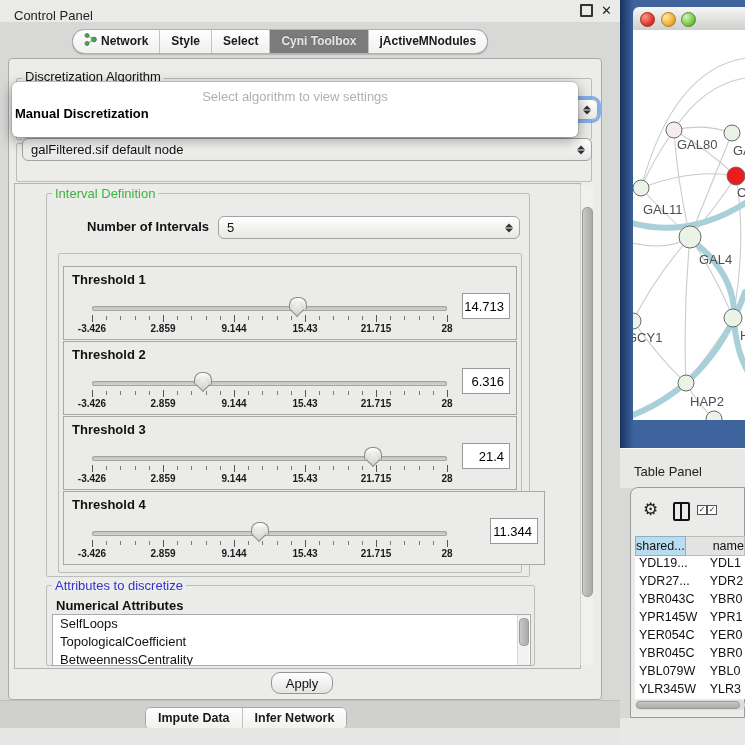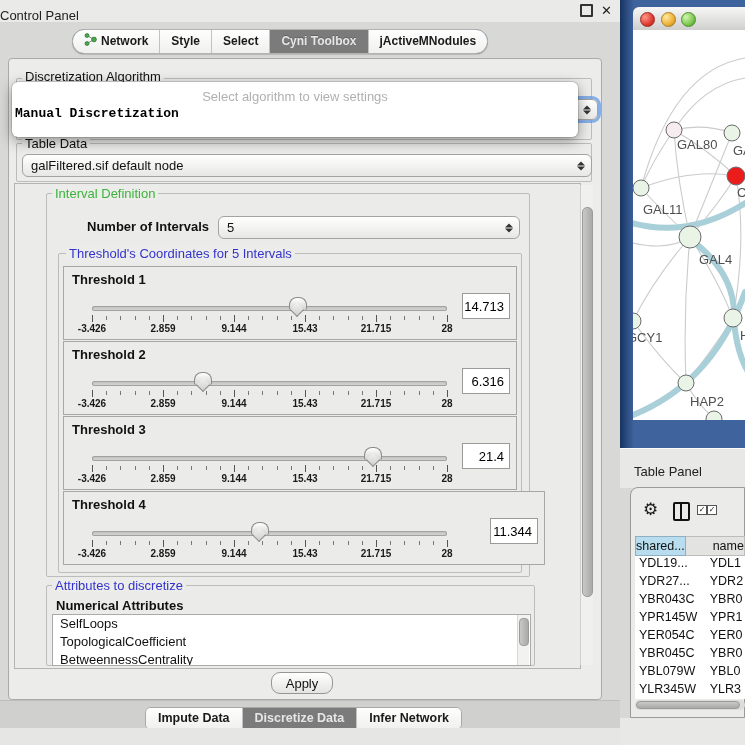--- a/index.html
+++ b/index.html
@@ -3,21 +3,21 @@
 <meta charset="utf-8">
 <style>
   html,body{margin:0;padding:0;width:745px;height:745px;overflow:hidden;
     font-family:"Liberation Sans","DejaVu Sans",sans-serif;background:#d8d8d6;}
   #app{position:relative;width:745px;height:745px;}
   .abs{position:absolute;}
 
   
   .titlebar{left:0;top:0;width:620px;height:22px;background:#eaeae8;border-bottom:1px solid #b6b6b4;
     display:flex;align-items:center;font-size:13px;color:#222;}
-  .titlebar .tt{padding-left:0;margin-top:8px;}
+  .titlebar .tt{padding-left:14px;margin-top:8px;}
   .win-icons{position:absolute;right:8px;top:4px;display:flex;gap:8px;align-items:center;}
   .float-ic{width:9px;height:9px;border:2px solid #333;border-radius:1px;}
   .close-ic{font-size:13px;font-weight:bold;color:#222;line-height:13px;}
 
   .tabbar-zone{left:0;top:22px;width:620px;height:36px;background:#d8d8d6;}
   .tabbar{position:absolute;left:72px;top:7px;display:flex;border:1px solid #b2b2b0;border-radius:12px;
     overflow:hidden;background:#0c4a6e;box-shadow:0 1px 1px rgba(0,0,0,.15);}
   .tab{padding:3px 11px 4px 11px;font-size:12px;font-weight:bold;color:#1a1a1a;background:linear-gradient(#fefefe,#f0f0ee);
     border-right:1px solid #c2c2c0;display:flex;align-items:center;gap:4px;white-space:nowrap;}
   .tab:last-child{border-right:none;}
@@ -33,21 +33,21 @@
   .combo .updown{position:absolute;right:6px;top:50%;transform:translateY(-50%);display:flex;flex-direction:column;gap:1px;}
   .combo .updown i{display:block;width:0;height:0;border-left:4px solid transparent;border-right:4px solid transparent;}
   .combo .updown .u{border-bottom:4px solid #333;}
   .combo .updown .d{border-top:4px solid #333;}
   .combo.focused{box-shadow:0 0 0 3px rgba(100,155,230,.75);}
 
   
   .popup{left:12px;top:82px;width:566px;height:55px;background:#fff;border-radius:6px;z-index:30;
     box-shadow:0 4px 14px rgba(0,0,0,.4),0 0 0 1px rgba(0,0,0,.12);font-size:13px;}
   .popup .prompt{position:absolute;left:0;right:0;top:7px;text-align:center;color:#b0b0b0;}
-  .popup .opt1{position:absolute;left:3px;top:24px;font-weight:bold;color:#000;font-family:Liberation Mono, monospace;}
+  .popup .opt1{position:absolute;left:3px;top:24px;font-weight:bold;color:#000;}
   .popup .opt2{position:absolute;left:3px;top:40px;color:#000;}
 
   
   .viewport{left:14px;top:183px;width:565px;height:484px;border:1px solid #b4b4b2;background:#ebebe9;}
   .vscroll{left:580px;top:185px;width:12px;height:480px;background:#f0f0ee;border-left:1px solid #cfcfcd;}
   .vthumb{position:absolute;left:1px;top:22px;width:9px;height:388px;border-radius:5px;
     background:linear-gradient(to right,#c9c9c7,#a9a9a7);border:1px solid #9b9b99;}
 
   .g-green{color:#3cb43c;}
   .g-blue{color:#3333cc;}
@@ -181,21 +181,21 @@
       </span>
   </div>
 
   <div class="abs popup">
     <div class="prompt">Select algorithm to view settings</div>
     <div class="opt1">Manual Discretization</div>
   </div>
 
   <div class="abs groupbox" style="left:16px;top:143px;width:574px;height:37px;"></div>
   <div class="abs grouplabel" style="left:22px;top:136px;">Table Data</div>
-  <div class="combo" style="left:22px;top:154px;width:560px;height:21px;">
+  <div class="combo" style="left:22px;top:138px;width:560px;height:21px;">
     <span>galFiltered.sif default node</span>
     <span class="updown">
         <i class="u"></i>
         <i class="d"></i>
       </span>
   </div>
 
   <div class="abs viewport"></div>
   <div class="abs vscroll">
       <div class="vthumb"></div>
@@ -207,21 +207,20 @@
   <div class="noi-label">Number of Intervals</div>
   <div class="combo" style="left:218px;top:216px;width:292px;height:21px;">
     <span>5</span>
     <span class="updown">
         <i class="u"></i>
         <i class="d"></i>
       </span>
   </div>
 
   <div class="abs groupbox" style="left:58px;top:253px;width:462px;height:318px;"></div>
-  <div class="abs grouplabel g-blue" style="left:66px;top:246px;">Threshold's Coordinates for 5 Intervals</div>
   <div id="threshold-list">
       <div class="tbox" style="top: 266px;">
         <div class="tlabel">Threshold 1</div>
         <div class="track"></div>
         <div class="ticks">
           <div class="tick major" style="left:0px"></div>
           <div class="tick" style="left:14.2px"></div>
           <div class="tick" style="left:28.4px"></div>
           <div class="tick" style="left:42.599999999999994px"></div>
           <div class="tick" style="left:56.8px"></div>
@@ -398,21 +397,20 @@
     <div class="attrscroll">
         <div class="attrthumb"></div>
       </div>
   </div>
 
   <div class="abs applybtn">Apply</div>
 
   <div class="abs bottomzone">
     <div class="btabbar">
         <div class="btab"><span>Impute Data</span></div>
-        <div class="btab sel"><span>Discretize Data</span></div>
         <div class="btab"><span>Infer Network</span></div>
       </div>
   </div>
   <div class="abs bottomzone2"></div>
 
   <div class="abs bluezone">
     <div class="nettitle">
       <span class="light red"></span>
       <span class="light yellow"></span>
       <span class="light green"></span>

